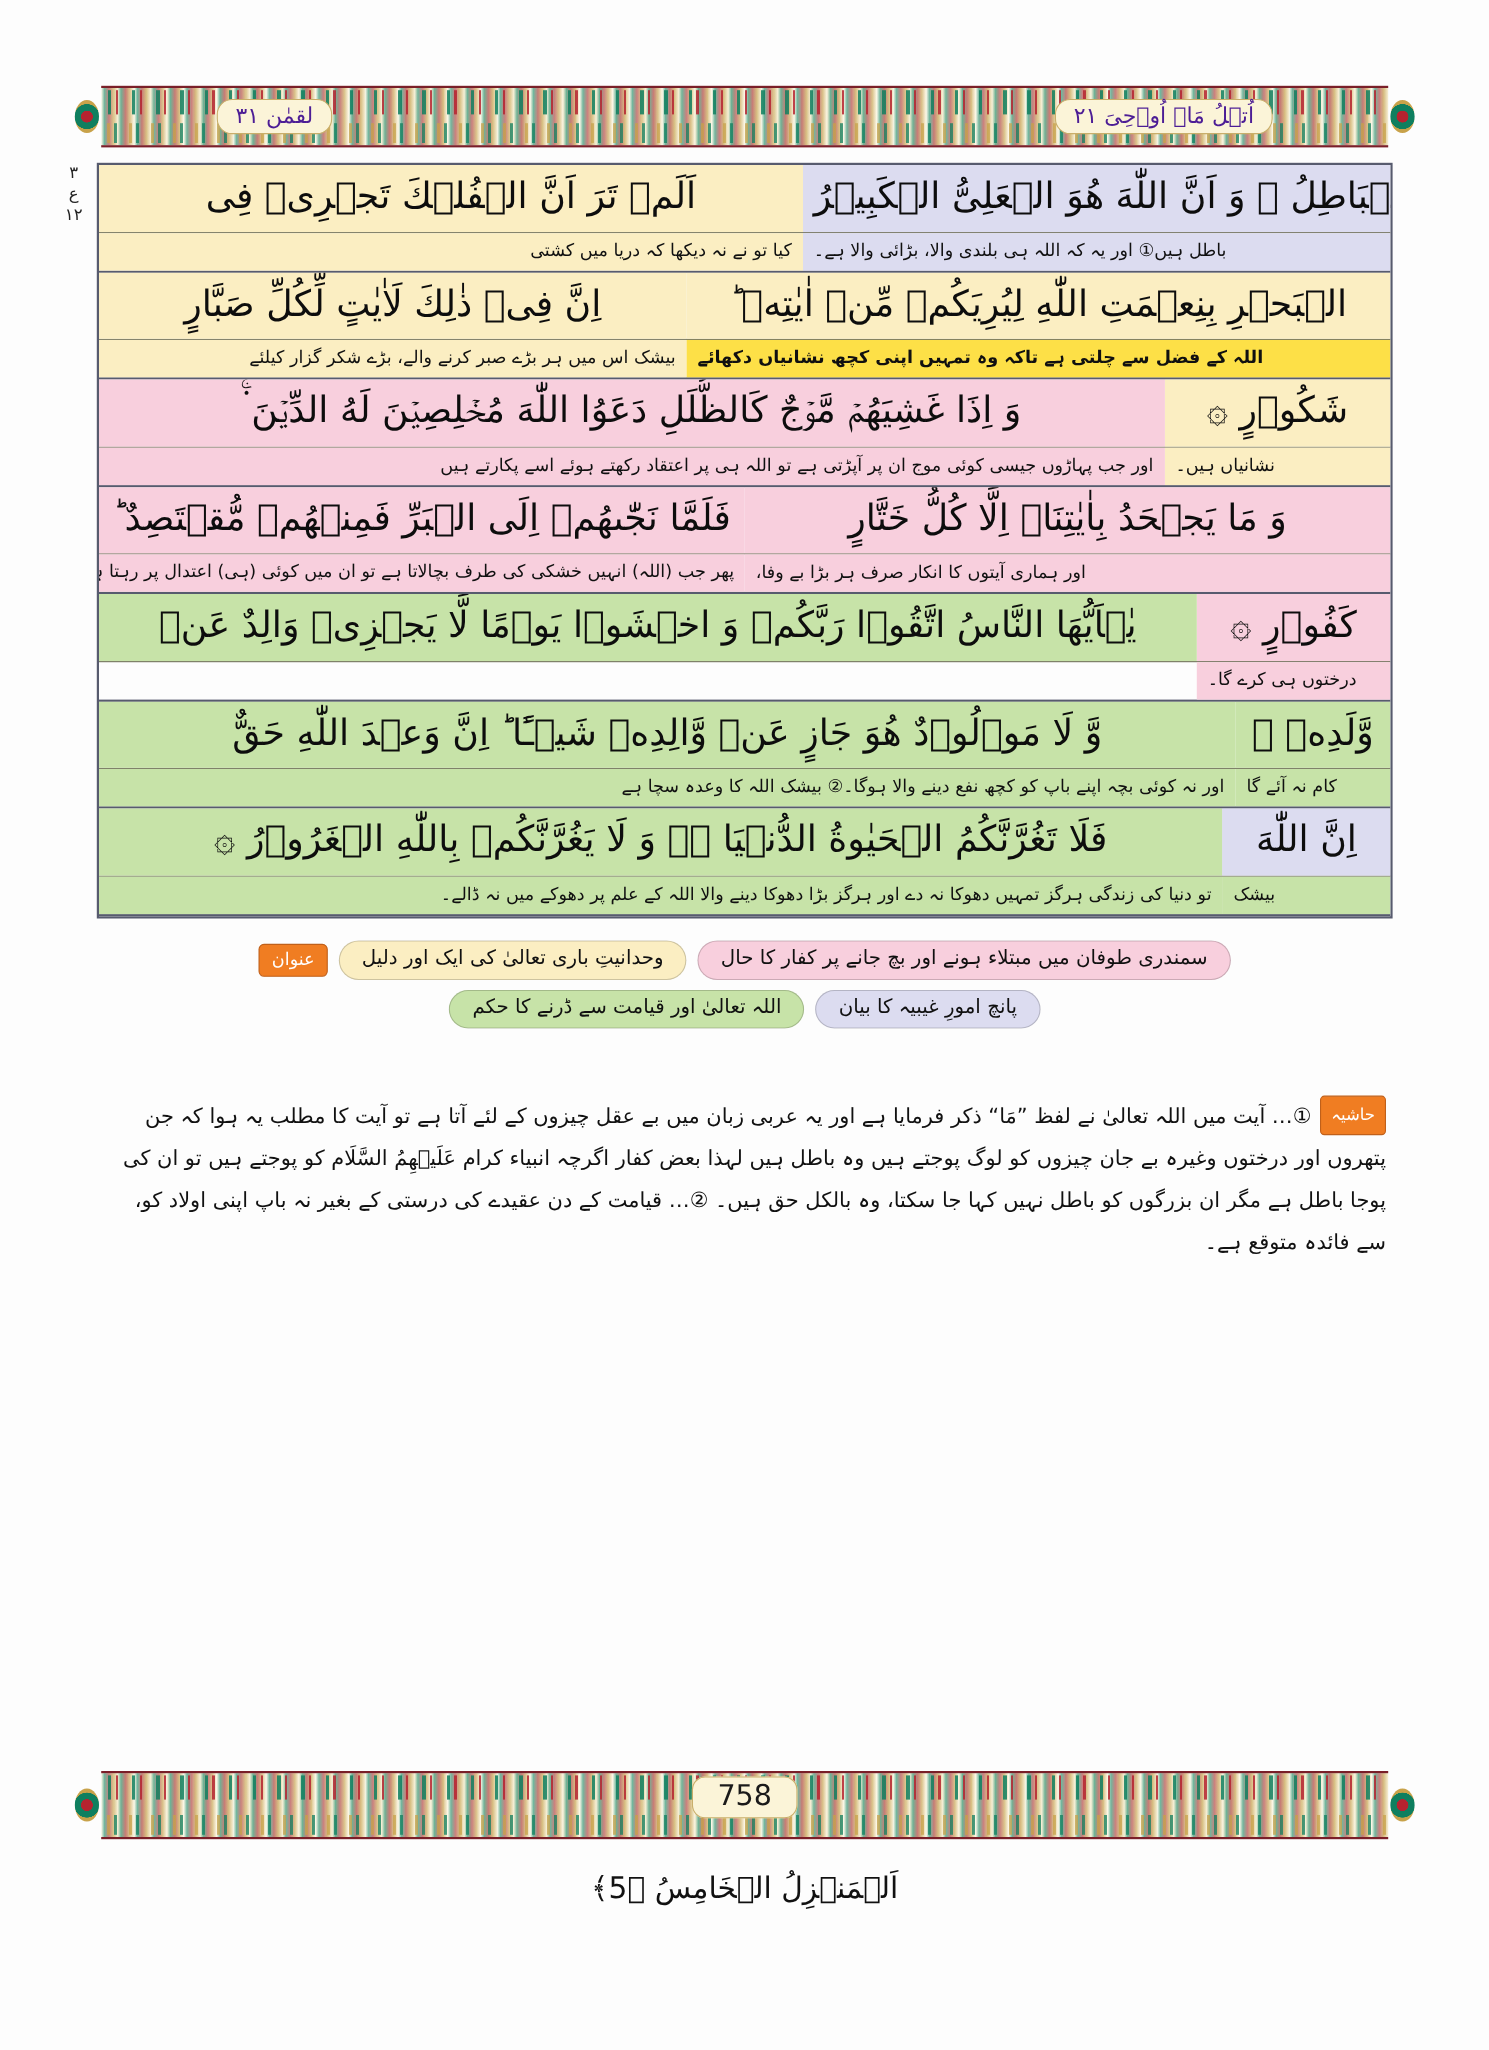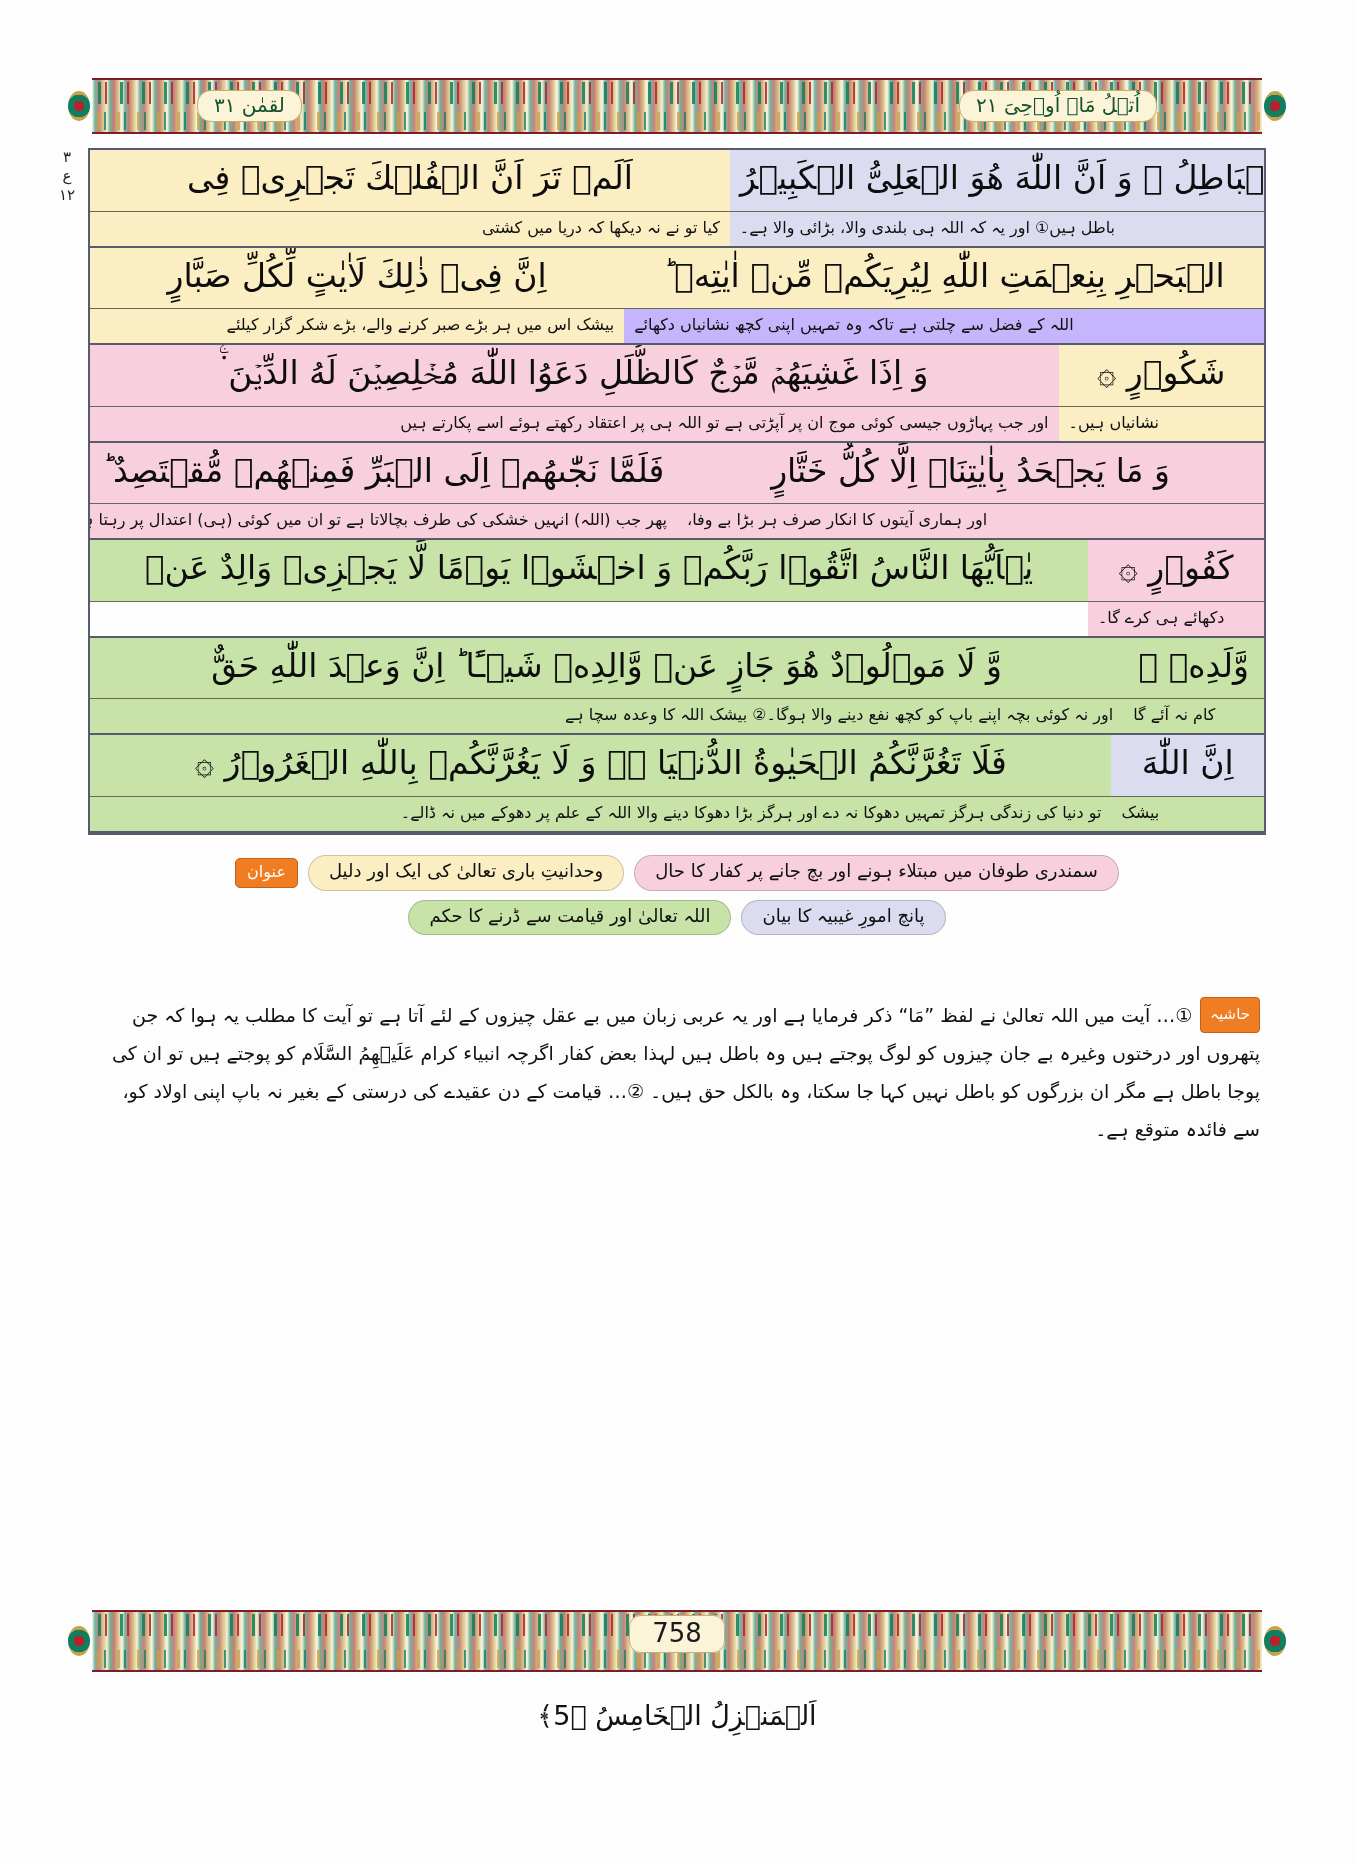--- a/index.html
+++ b/index.html
@@ -87,21 +87,21 @@
     position: absolute;
     top: 50%;
     transform: translateY(-50%);
     background: #fbf4d8;
     border: 1px solid #c9ae6a;
     border-radius: 14px;
     padding: 3px 16px 5px 16px;
     font-family: "DejaVu Sans", sans-serif;
     font-size: 20px;
     line-height: 1.1;
-    color: #14532d;
+    color: #4c1d95;
     direction: rtl;
     white-space: nowrap;
     z-index: 4;
   }
   .cartouche-left  { left: 105px; }
   .cartouche-right { right: 105px; }
 
   
   .side-marks {
     position: absolute;
@@ -281,21 +281,21 @@
       </div>
       <div class="tr-row">
         <div class="tr-cell right" style="flex: 0 0 45.5%; background: rgb(220, 220, 240);">باطل ہیں① اور یہ کہ اللہ ہی بلندی والا، بڑائی والا ہے۔</div>
         <div class="tr-cell left" style="flex: 0 0 54.5%; background: rgb(251, 238, 194);">کیا تو نے نہ دیکھا کہ دریا میں کشتی</div>
       </div>
       <div class="ayah-row">
         <div class="ayah-cell" style="flex: 0 0 54.5%; background: rgb(251, 238, 194);">الۡبَحۡرِ بِنِعۡمَتِ اللّٰهِ لِیُرِیَكُمۡ مِّنۡ اٰیٰتِهٖ ؕ</div>
         <div class="ayah-cell" style="flex: 0 0 45.5%; background: rgb(251, 238, 194);">اِنَّ فِیۡ ذٰلِكَ لَاٰیٰتٍ لِّكُلِّ صَبَّارٍ</div>
       </div>
       <div class="tr-row">
-        <div class="tr-cell right" style="flex: 0 0 54.5%; background: #c4b5fd;">اللہ کے فضل سے چلتی ہے تاکہ وہ تمہیں اپنی کچھ نشانیاں دکھائے</div>
+        <div class="tr-cell right" style="flex: 0 0 54.5%; background: #fde047; font-weight: bold;">اللہ کے فضل سے چلتی ہے تاکہ وہ تمہیں اپنی کچھ نشانیاں دکھائے</div>
         <div class="tr-cell left" style="flex: 0 0 45.5%; background: rgb(251, 238, 194);">بیشک اس میں ہر بڑے صبر کرنے والے، بڑے شکر گزار کیلئے</div>
       </div>
       <div class="ayah-row">
         <div class="ayah-cell" style="flex: 0 0 17.5%; background: rgb(251, 238, 194);">شَكُوۡرٍ ۞</div>
         <div class="ayah-cell" style="flex: 0 0 82.5%; background: rgb(248, 207, 221);">وَ اِذَا غَشِیَهُمۡ مَّوۡجٌ كَالظُّلَلِ دَعَوُا اللّٰهَ مُخۡلِصِیۡنَ لَهُ الدِّیۡنَ ۬ۚ</div>
       </div>
       <div class="tr-row">
         <div class="tr-cell right" style="flex: 0 0 17.5%; background: rgb(251, 238, 194);">نشانیاں ہیں۔</div>
         <div class="tr-cell left" style="flex: 0 0 82.5%; background: rgb(248, 207, 221);">اور جب پہاڑوں جیسی کوئی موج ان پر آپڑتی ہے تو اللہ ہی پر اعتقاد رکھتے ہوئے اسے پکارتے ہیں</div>
       </div>
@@ -305,21 +305,21 @@
       </div>
       <div class="tr-row">
         <div class="tr-cell right" style="flex: 0 0 50%; background: rgb(248, 207, 221);">اور ہماری آیتوں کا انکار صرف ہر بڑا بے وفا،</div>
         <div class="tr-cell left" style="flex: 0 0 50%; background: rgb(248, 207, 221);">پھر جب (اللہ) انہیں خشکی کی طرف بچالاتا ہے تو ان میں کوئی (ہی) اعتدال پر رہتا ہے</div>
       </div>
       <div class="ayah-row">
         <div class="ayah-cell" style="flex: 0 0 15%; background: rgb(248, 207, 221);">كَفُوۡرٍ ۞</div>
         <div class="ayah-cell" style="flex: 0 0 85%; background: rgb(199, 227, 168);">یٰۤاَیُّهَا النَّاسُ اتَّقُوۡا رَبَّكُمۡ وَ اخۡشَوۡا یَوۡمًا لَّا یَجۡزِیۡ وَالِدٌ عَنۡ</div>
       </div>
       <div class="tr-row">
-        <div class="tr-cell right" style="flex: 0 0 15%; background: rgb(248, 207, 221);">دکھائے ہی کرے گا۔</div>
+        <div class="tr-cell right" style="flex: 0 0 15%; background: rgb(248, 207, 221);">درختوں ہی کرے گا۔</div>
       </div>
       <div class="ayah-row">
         <div class="ayah-cell" style="flex: 0 0 12%; background: rgb(199, 227, 168);">وَّلَدِهٖ ۫</div>
         <div class="ayah-cell" style="flex: 0 0 88%; background: rgb(199, 227, 168); text-align: center;">وَّ لَا مَوۡلُوۡدٌ هُوَ جَازٍ عَنۡ وَّالِدِهٖ شَیۡـًٔا ؕ اِنَّ وَعۡدَ اللّٰهِ حَقٌّ</div>
       </div>
       <div class="tr-row">
         <div class="tr-cell right" style="flex: 0 0 12%; background: rgb(199, 227, 168);">کام نہ آئے گا</div>
         <div class="tr-cell left" style="flex: 0 0 88%; background: rgb(199, 227, 168); padding-left: 31px;">اور نہ کوئی بچہ اپنے باپ کو کچھ نفع دینے والا ہوگا۔② بیشک اللہ کا وعدہ سچا ہے</div>
       </div>
       <div class="ayah-row">

